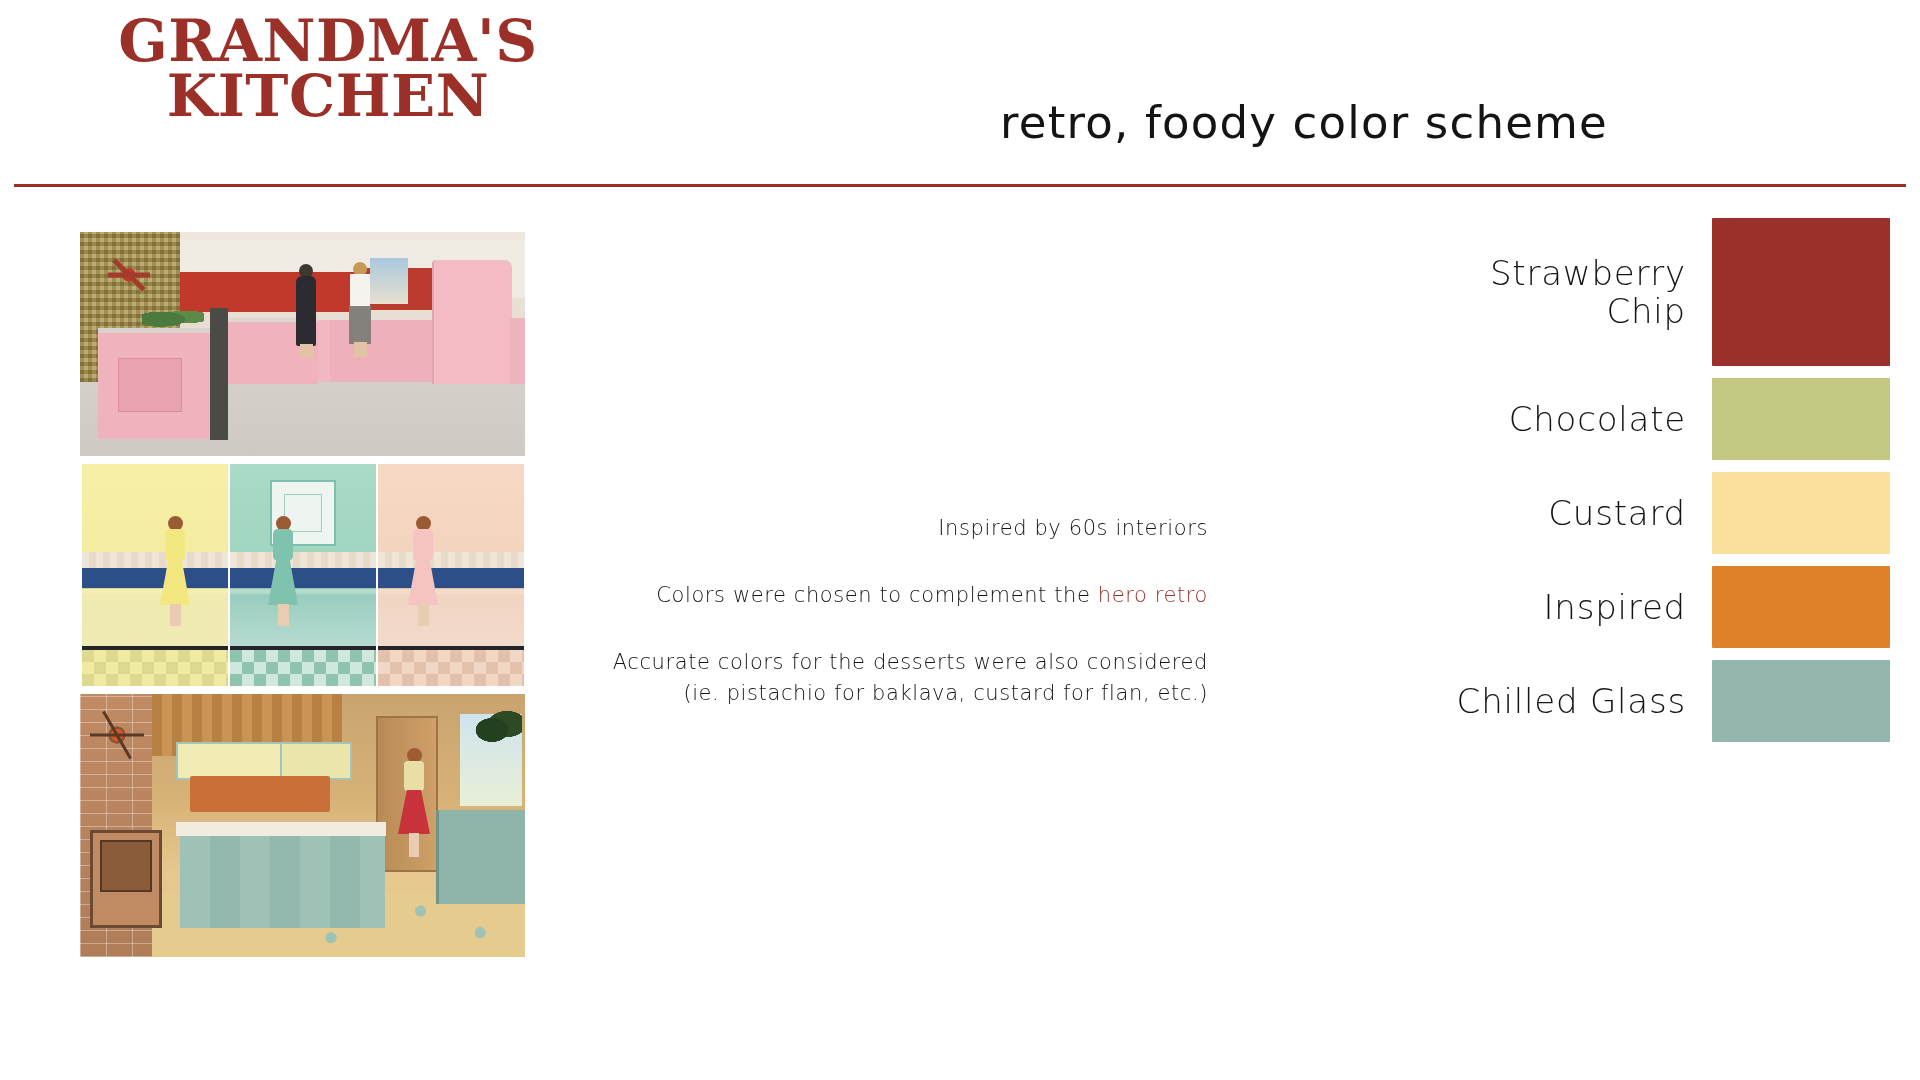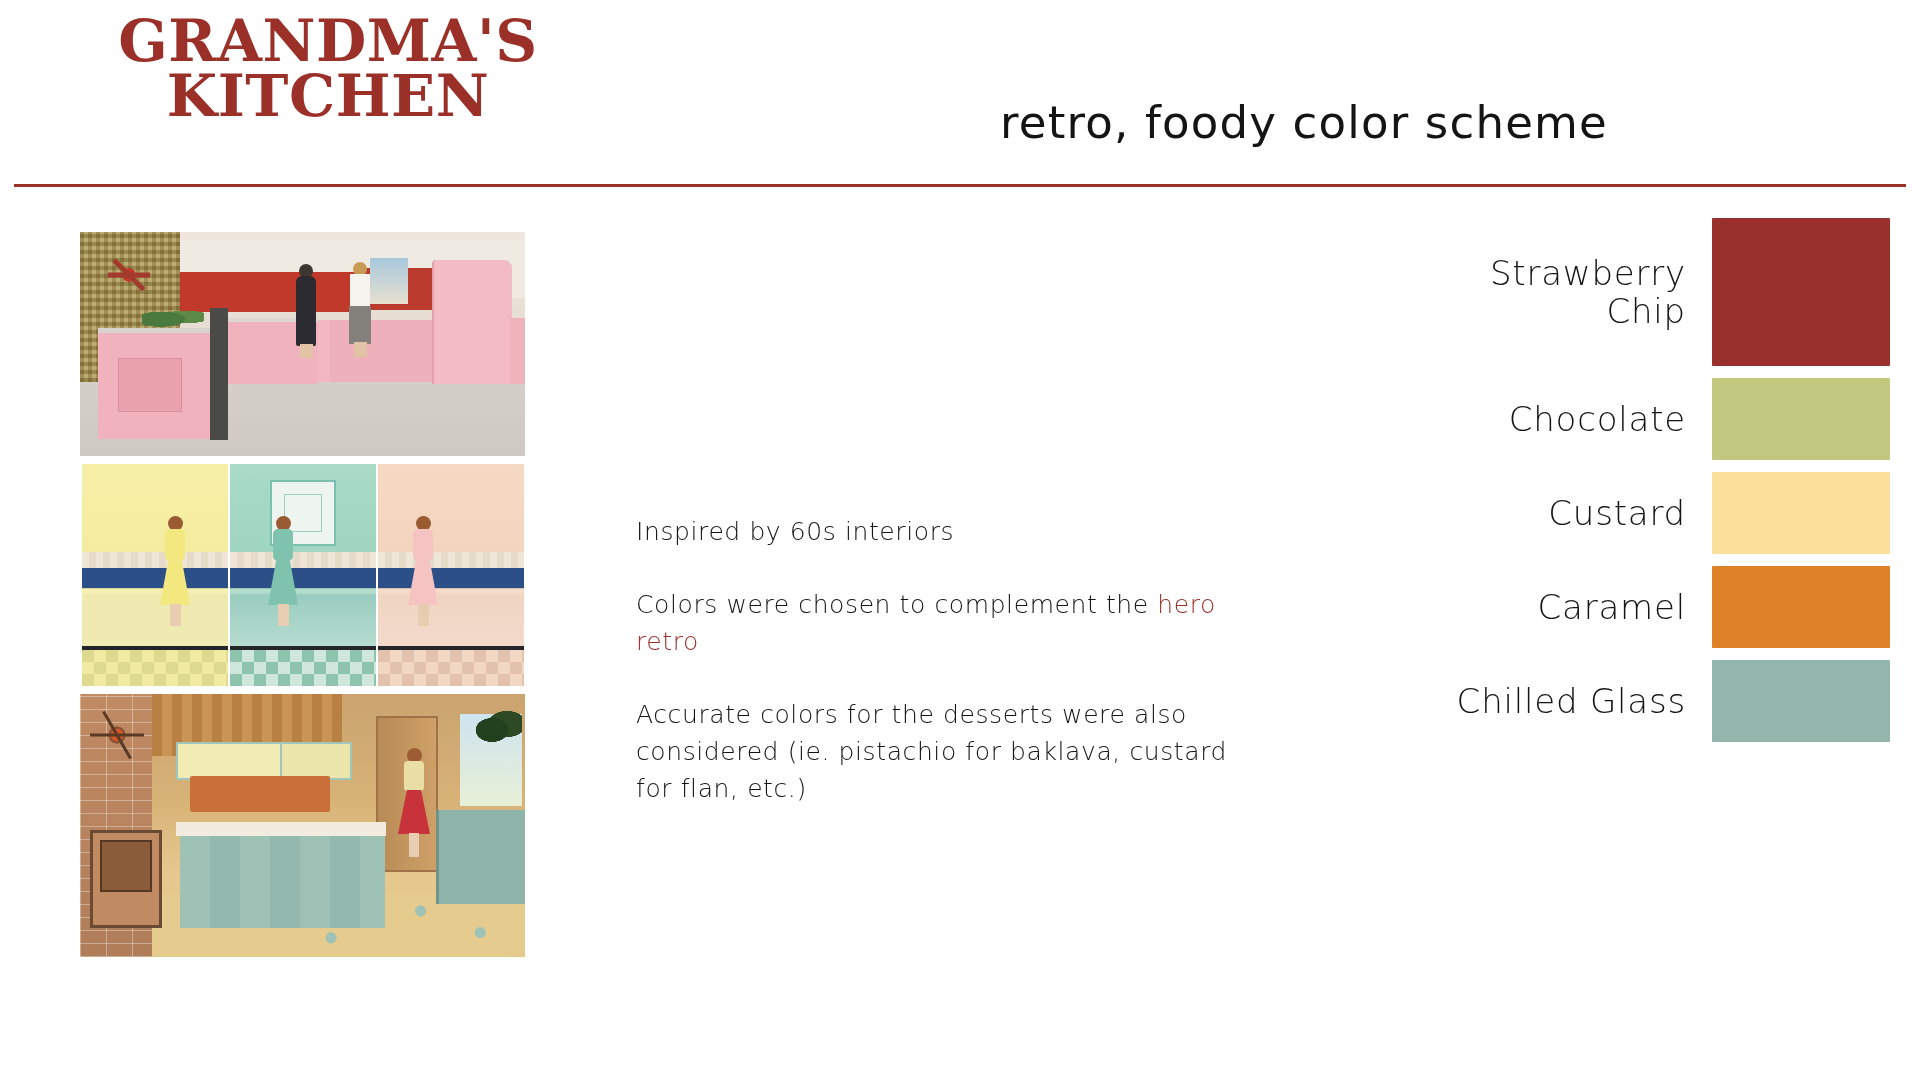--- a/index.html
+++ b/index.html
@@ -183,29 +183,30 @@
   .p3-floor::after{ content:""; position:absolute; inset:0;
     background:
       radial-gradient(circle at 18% 40%, #9fc2b7 0 5px, transparent 6px),
       radial-gradient(circle at 48% 70%, #9fc2b7 0 5px, transparent 6px),
       radial-gradient(circle at 72% 28%, #9fc2b7 0 5px, transparent 6px),
       radial-gradient(circle at 88% 62%, #9fc2b7 0 5px, transparent 6px); }
 
   
   #body-copy {
     position: absolute;
-    left: 636px;
+    left: 588px;
     top: 513px;
     width: 620px;
     font-family: "DejaVu Sans", sans-serif;
     font-weight: 300;
-    font-size: 25px;
+    font-size: 21px;
     line-height: 1.48;
     letter-spacing: 0.6px;
     color: #141414;
+    text-align: right;
   }
   #body-copy p { margin: 0 0 36px 0; }
   #body-copy p:last-child { margin-bottom: 12px; }
   .hero-accent { color: #9B3029; }
 
   
   #palette {
     position: absolute;
     left: 1330px;
     top: 218px;
@@ -372,21 +373,21 @@
     <div class="swatch-label">Chocolate</div>
     <div class="swatch-chip chip-std" style="background: rgb(194, 200, 128);"></div>
   </div>
 
   <div class="swatch-row">
     <div class="swatch-label">Custard</div>
     <div class="swatch-chip chip-std" style="background: rgb(250, 224, 154);"></div>
   </div>
 
   <div class="swatch-row">
-    <div class="swatch-label">Caramel</div>
+    <div class="swatch-label">Inspired</div>
     <div class="swatch-chip chip-std" style="background: rgb(222, 129, 40);"></div>
   </div>
 
 
   <div class="swatch-row">
     <div class="swatch-label">Chilled Glass</div>
     <div class="swatch-chip chip-std" style="background: rgb(147, 182, 172);"></div>
   </div>
 
 

